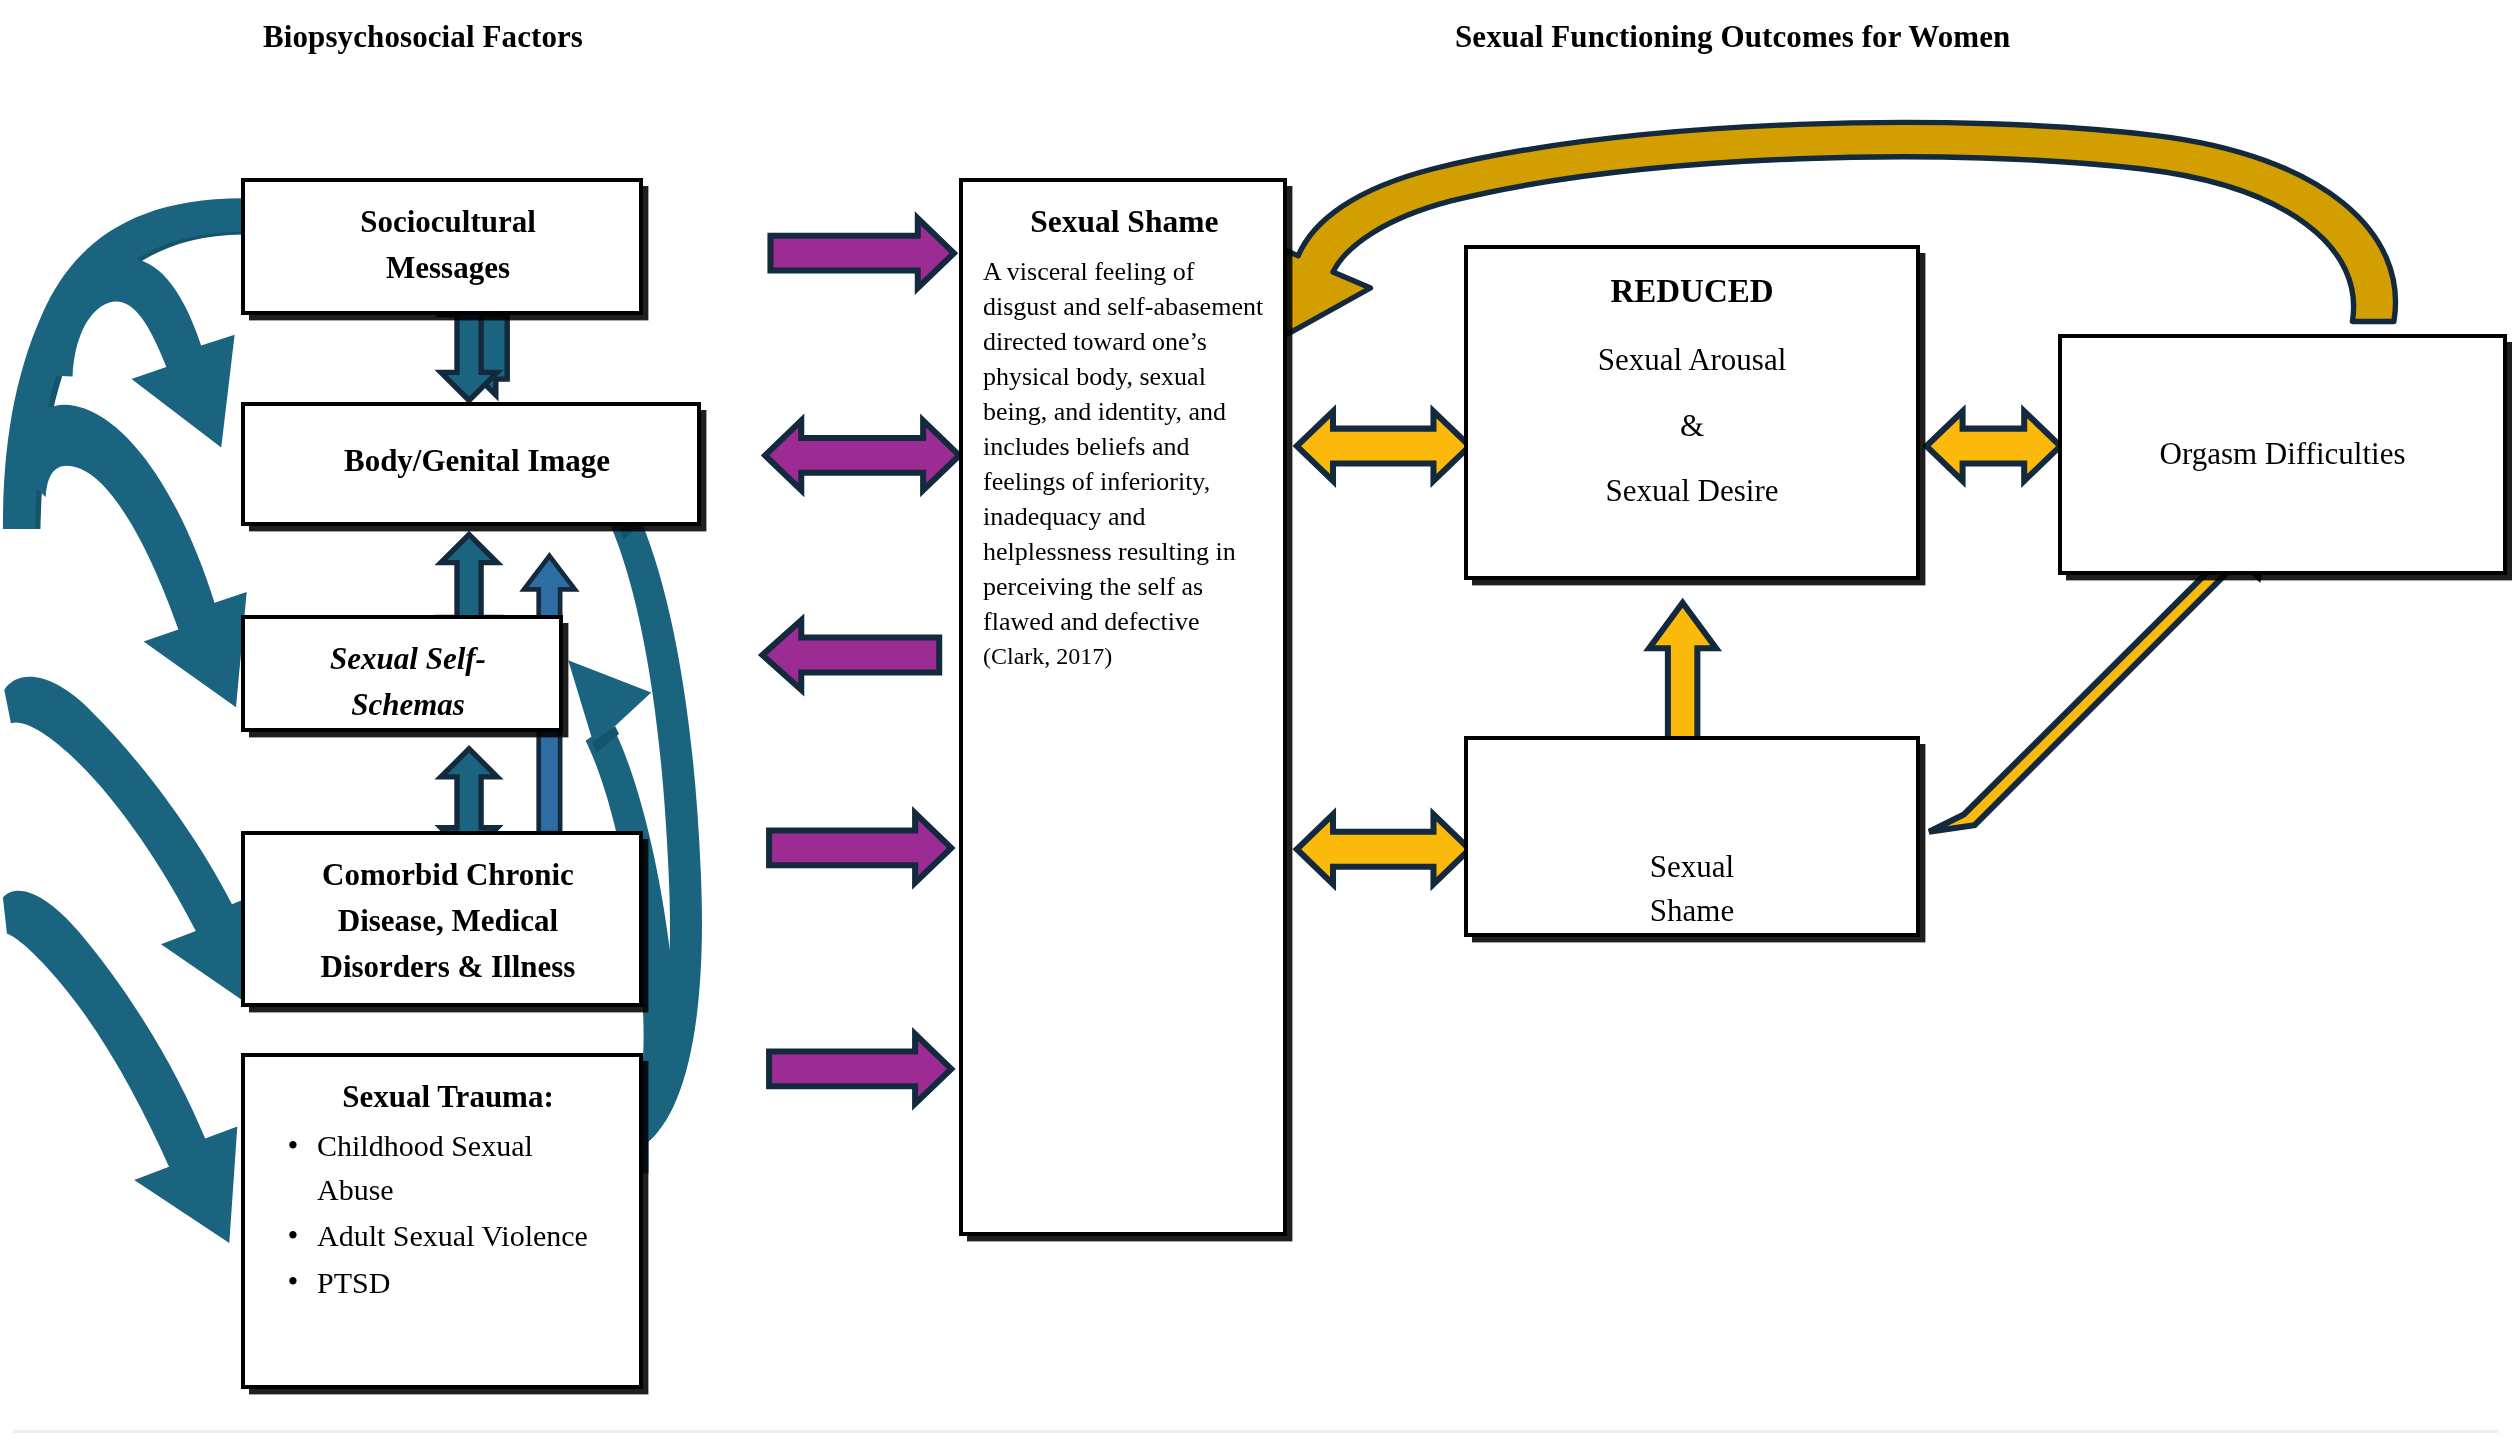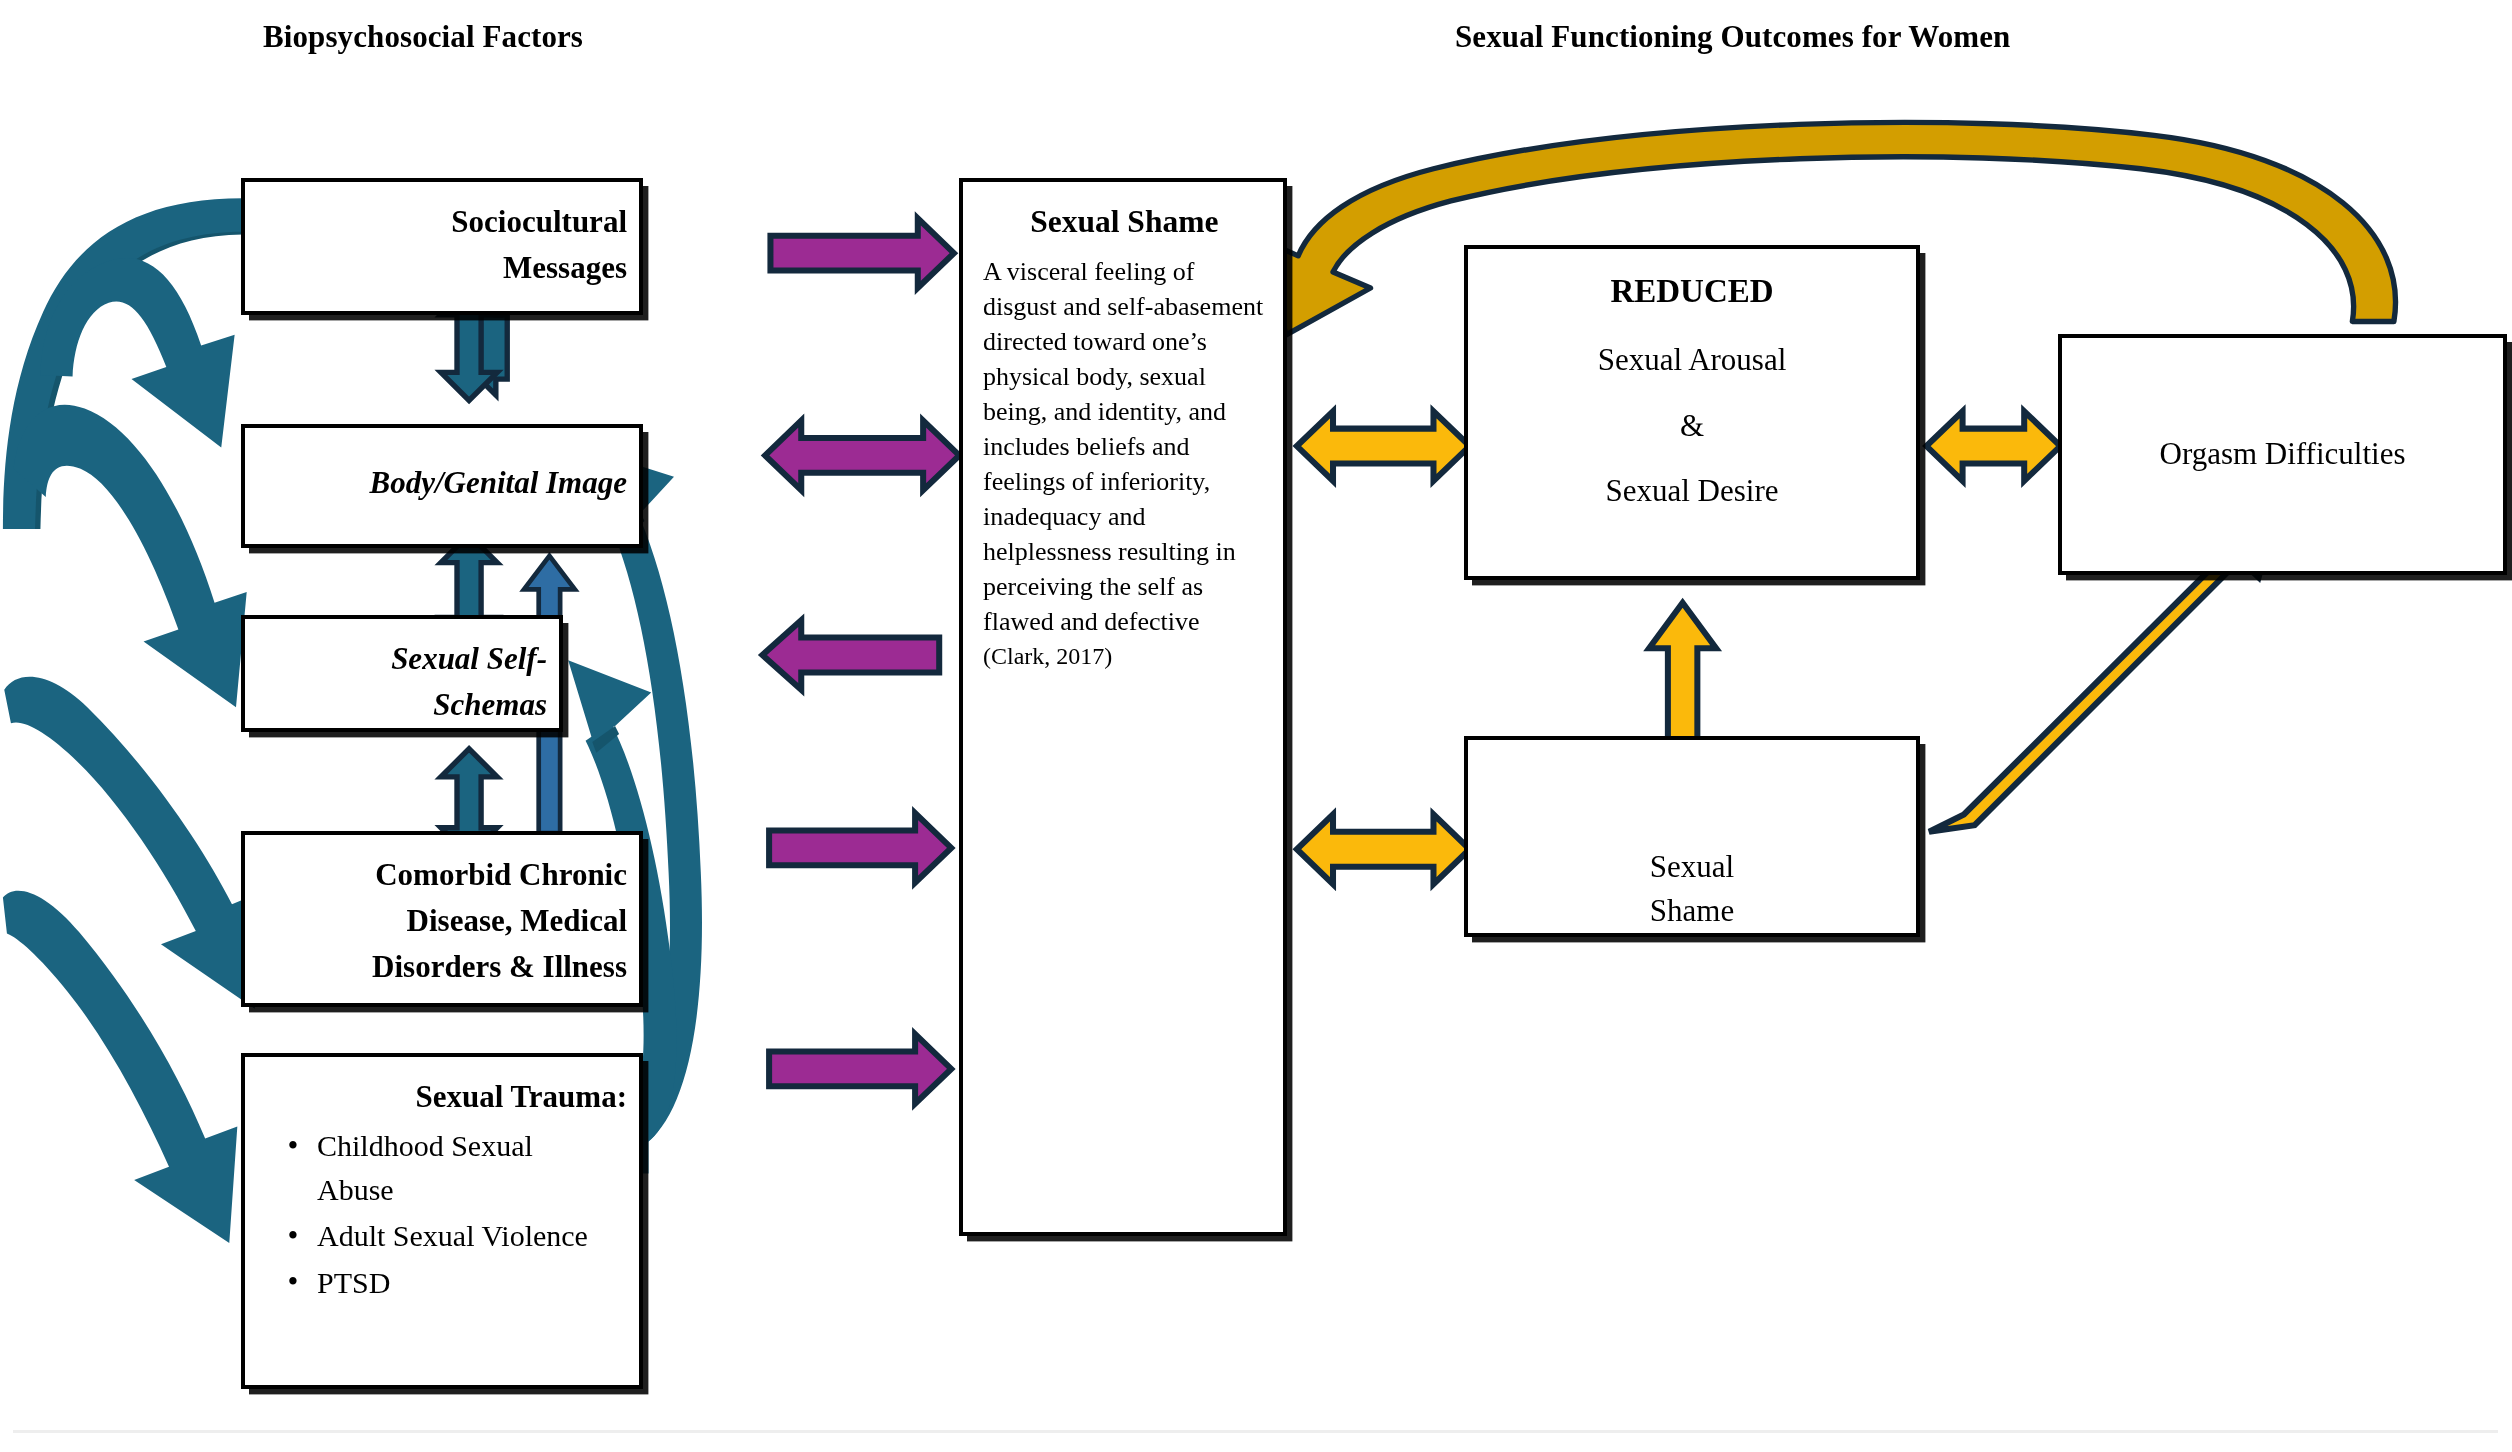--- a/index.html
+++ b/index.html
@@ -10,21 +10,21 @@
   .col-title{position:absolute;font-weight:bold;color:#000;white-space:nowrap;
              font-size:31px;letter-spacing:0.1px;}
 
   .box{position:absolute;background:#fff;border:4px solid #000;box-sizing:border-box;
        box-shadow:6.7px 6.7px 0 -1.3px rgba(0,0,0,0.88);}
   .box .inner{position:absolute;left:0;top:0;right:0;bottom:0;
               display:flex;flex-direction:column;box-sizing:border-box;}
 
   .b-title{font-weight:bold;font-size:31px;line-height:1.47;color:#000;}
 
-  .left-box .inner{justify-content:flex-start;align-items:flex-end;padding:17.4px 12px 6.7px 24px;border-radius:16px;}
+  .left-box .inner{justify-content:flex-start;align-items:center;padding:17.4px 12px 6.7px 24px;border-radius:16px;}
   .left-box .b-title{text-align:left;}
 
   ul.bul{list-style:none;margin:4px 12px 0 0;padding:0 0 0 48px;}
   ul.bul li{position:relative;font-size:30px;line-height:1.46;color:#000;
             font-weight:normal;margin-bottom:2.7px;}
   ul.bul li:before{content:"\2022";position:absolute;left:-29.5px;top:-1.3px;font-size:31px;}
 
   #shame-box .inner{padding:14.7px 17.4px 6.7px 20px;align-items:stretch;}
   .shame-head{font-weight:bold;font-size:31.5px;text-align:center;line-height:1.3;
               margin:5.4px 0 12px 0;}
@@ -195,21 +195,21 @@
     </g>
   </svg>
 
   <div class="box left-box" id="box-sociocultural" style="left:241px;top:178px;width:402px;height:137px;">
     <div class="inner">
       <div class="b-title">Sociocultural</div>
       <div class="b-title">Messages</div>
     </div>
   </div>
 
-  <div class="box left-box" id="box-body-image" style="left:241px;top:424px;width:402px;height:124px;font-style:italic;">
+  <div class="box left-box" id="box-body-image" style="left:241px;top:402px;width:460px;height:124px;">
     <div class="inner" style="justify-content:center;padding-top:0;">
       <div class="b-title">Body/Genital Image</div>
     </div>
   </div>
 
   <div class="box left-box" id="box-self-schemas" style="left:241px;top:615px;width:322px;height:117px;font-style:italic;">
     <div class="inner">
       <div class="b-title">Sexual Self-</div>
       <div class="b-title">Schemas</div>
     </div>

